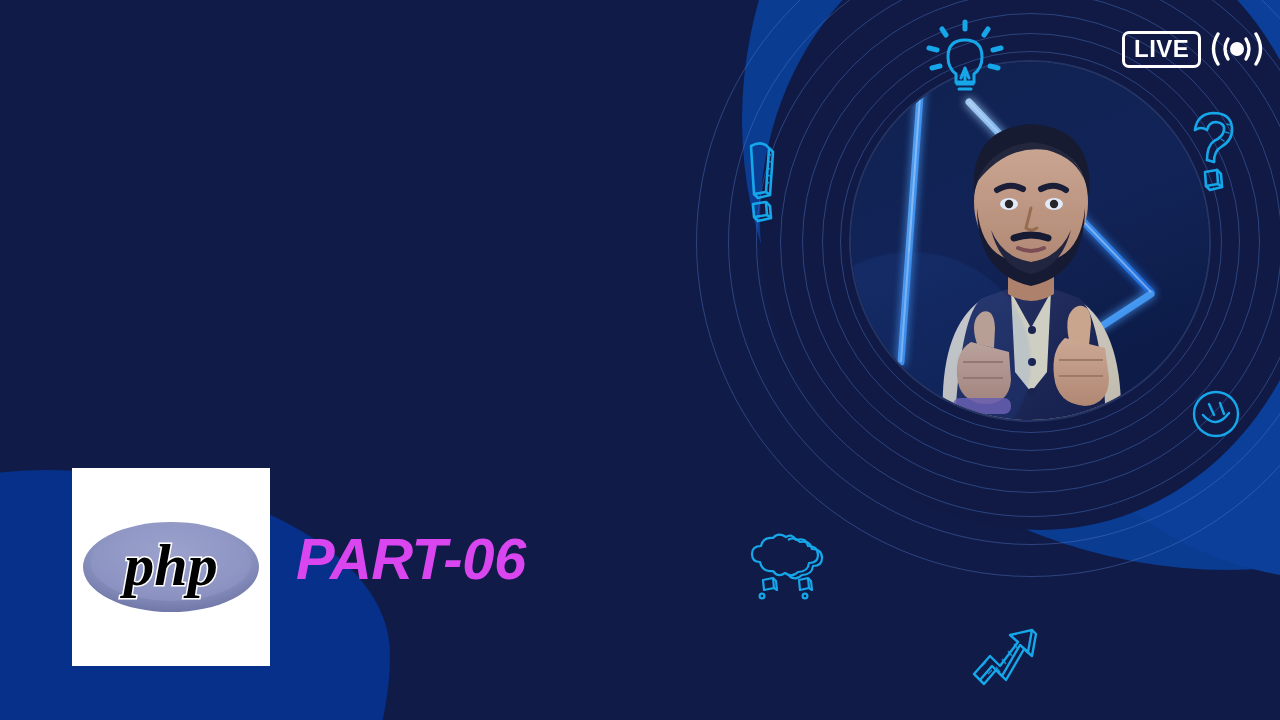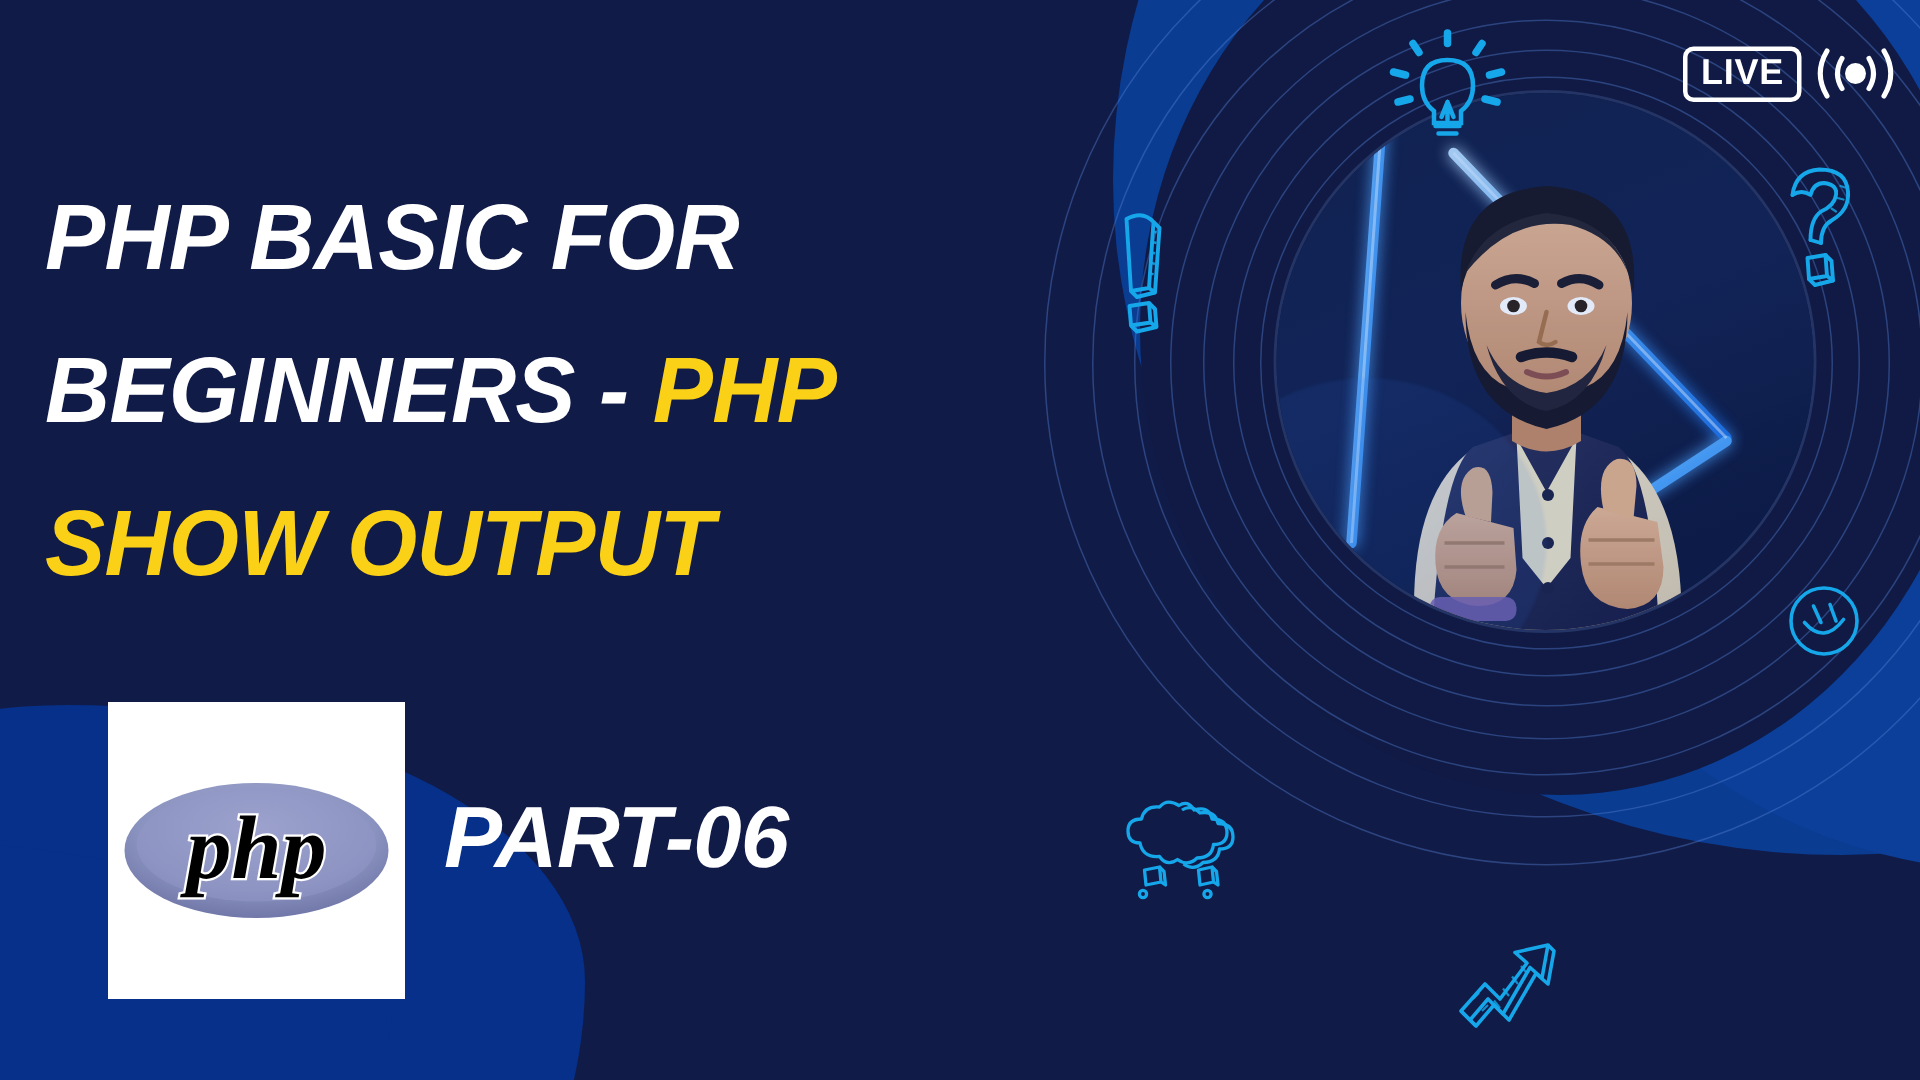--- a/index.html
+++ b/index.html
@@ -102,21 +102,21 @@
   }
   .php-card svg{display:block;}
 
   
   .part-label{
     position:absolute;
     left:296px;top:530px;
     font-size:58px;
     font-weight:800;
     font-style:italic;
-    color:#ffffff;
+    color:#d946ef;
     letter-spacing:-0.5px;
     white-space:nowrap;
     line-height:1;
   }
 
   
   .live-badge{
     position:absolute;
     left:1122px;top:30px;
     display:flex;align-items:center;gap:9px;
@@ -260,25 +260,20 @@
           <path d="M208 298 L252 298" stroke="#B07F55" stroke-width="2.2" fill="none"></path>
           <path d="M208 314 L252 314" stroke="#B07F55" stroke-width="2.2" fill="none"></path>
         </g>
       </g>
 
       <rect width="358" height="358" fill="#1E5FD0" opacity="0.13"></rect>
       <ellipse cx="60" cy="300" rx="120" ry="110" fill="#2B6FE0" opacity="0.10" filter="url(#soft)"></ellipse>
     </svg>
   </div>
 
-  <div class="headline">
-    <div class="hl-line">PHP BASIC FOR</div>
-    <div class="hl-line"><span>BEGINNERS - </span><span class="hl-accent">PHP</span></div>
-    <div class="hl-line hl-accent">SHOW OUTPUT</div>
-  </div>
 
   <div class="php-card">
     <svg width="180" height="100" viewBox="0 0 180 100" aria-hidden="true">
       <defs>
         <radialGradient id="phpEll" cx="50%" cy="34%" r="72%">
           <stop offset="0%" stop-color="#A9AFD4"></stop>
           <stop offset="62%" stop-color="#8A92BF"></stop>
           <stop offset="100%" stop-color="#6A71A3"></stop>
         </radialGradient>
       </defs>

